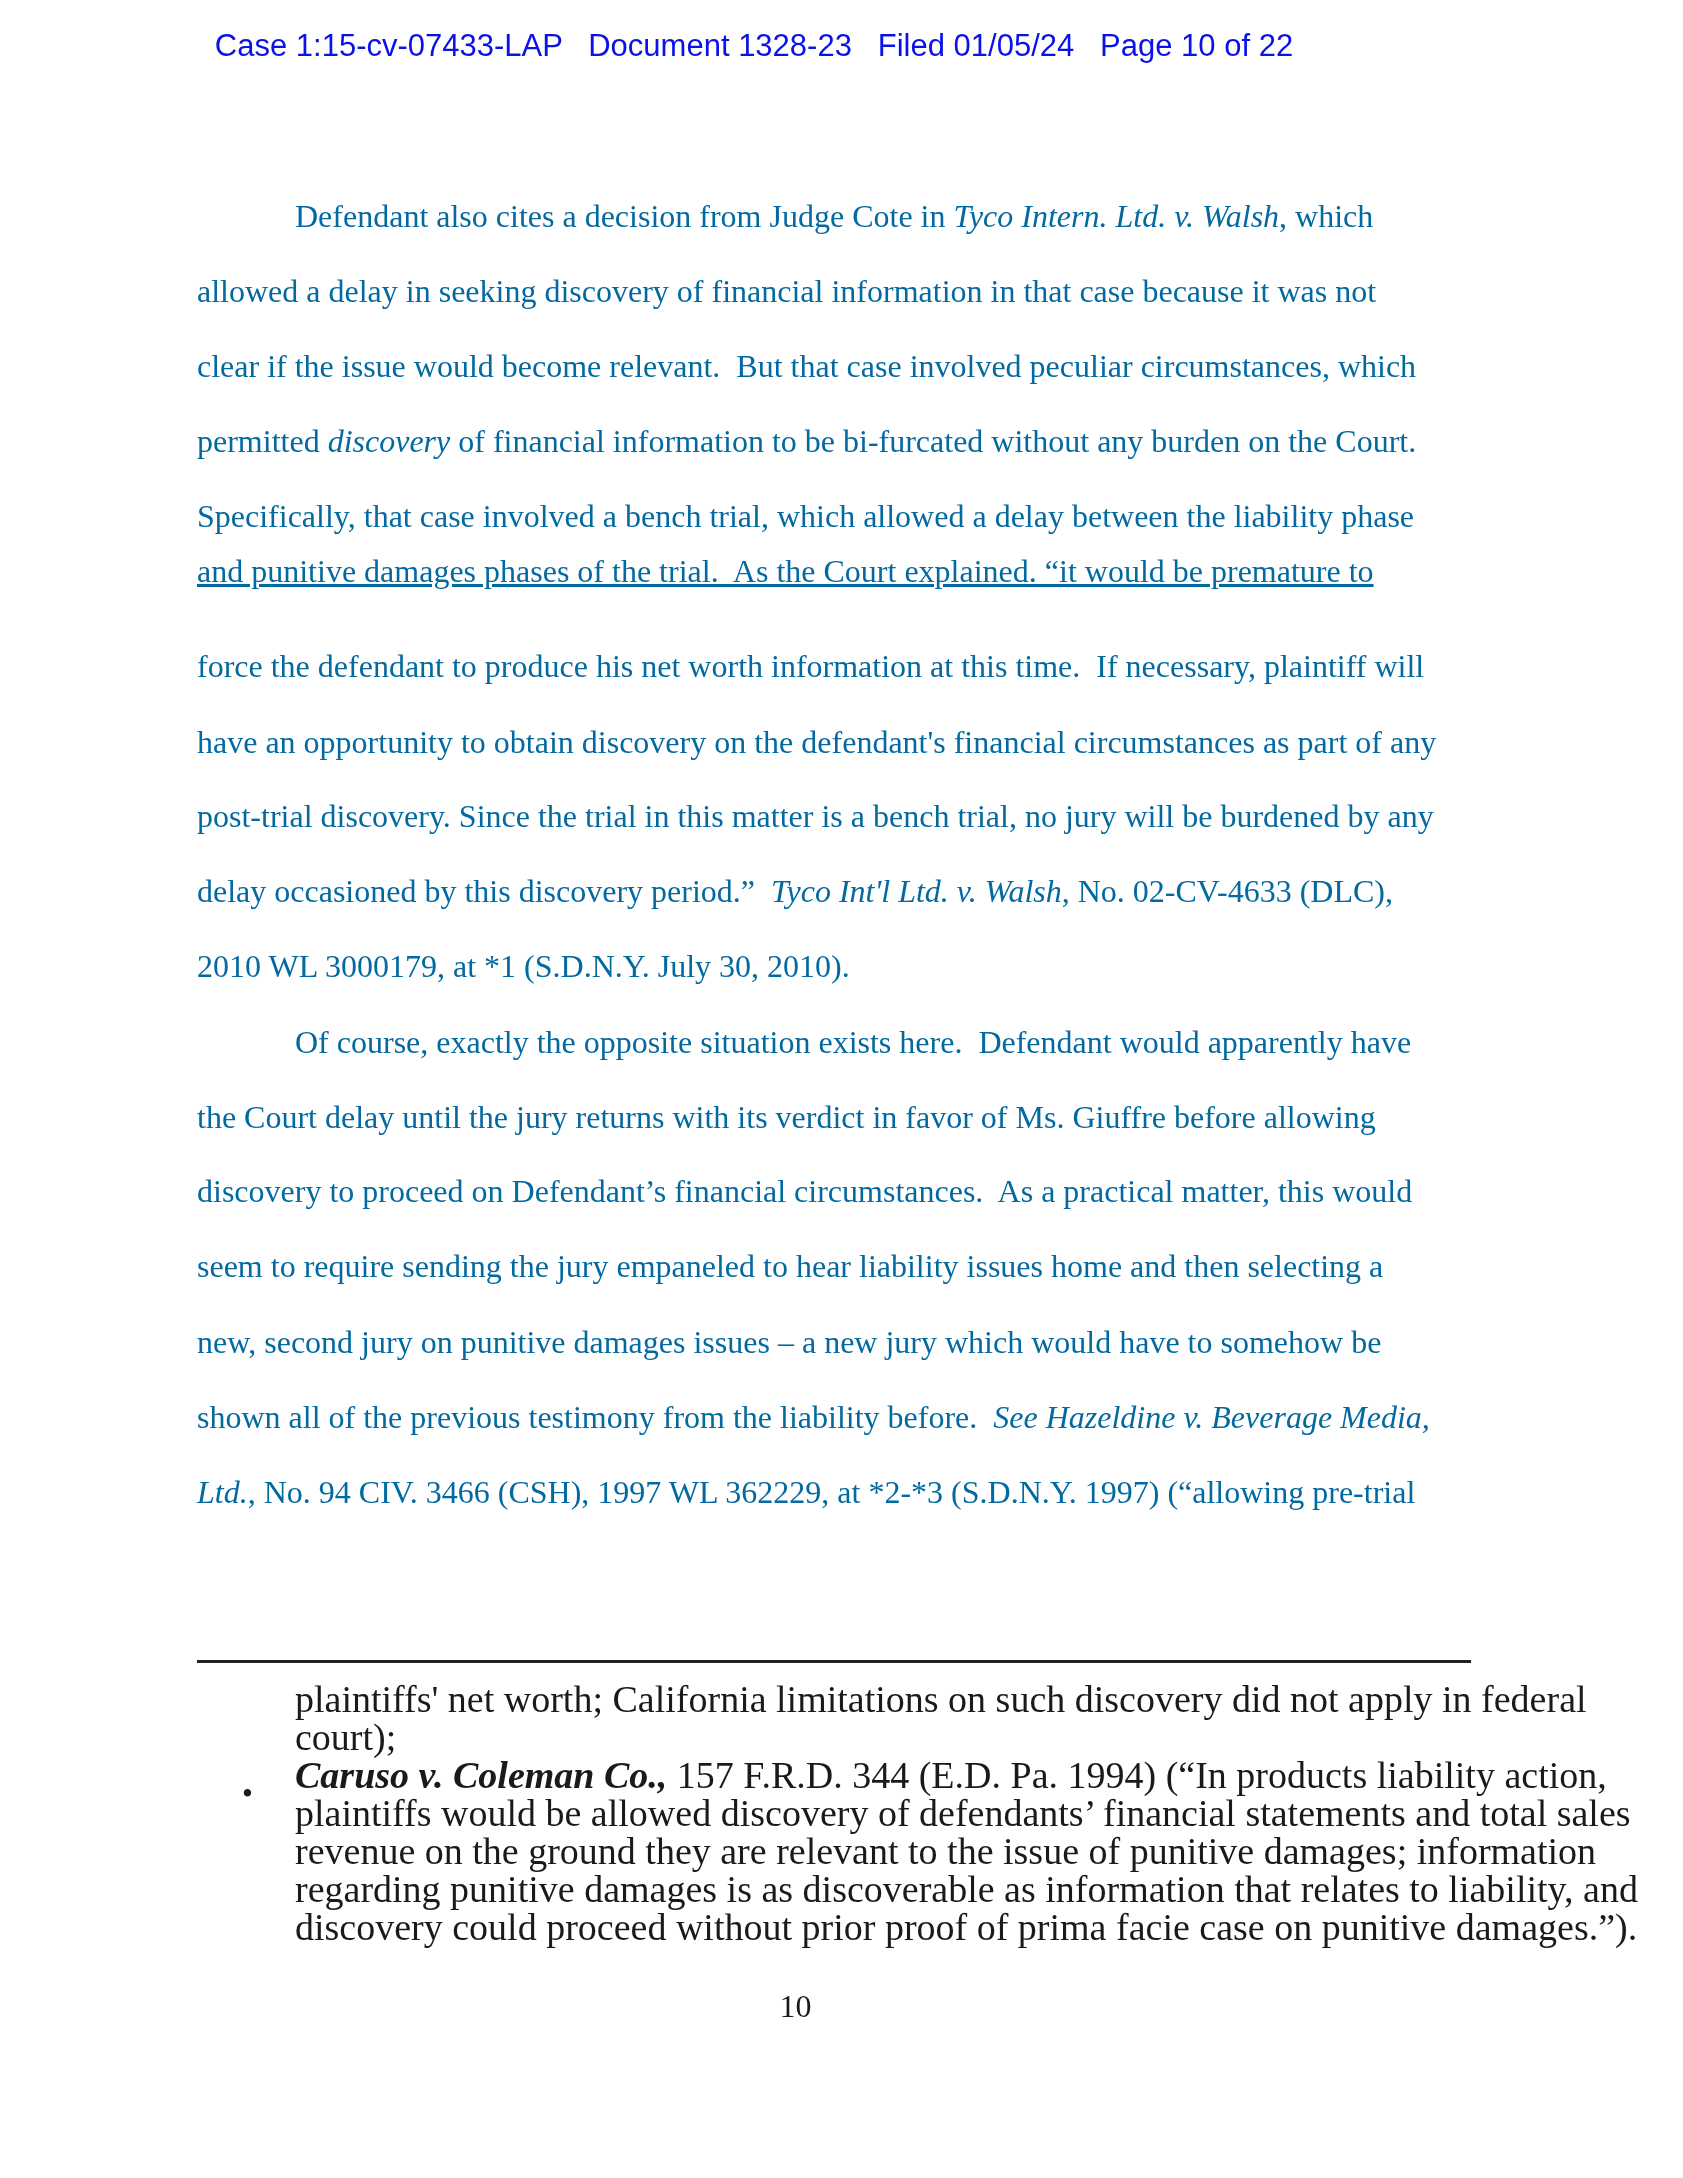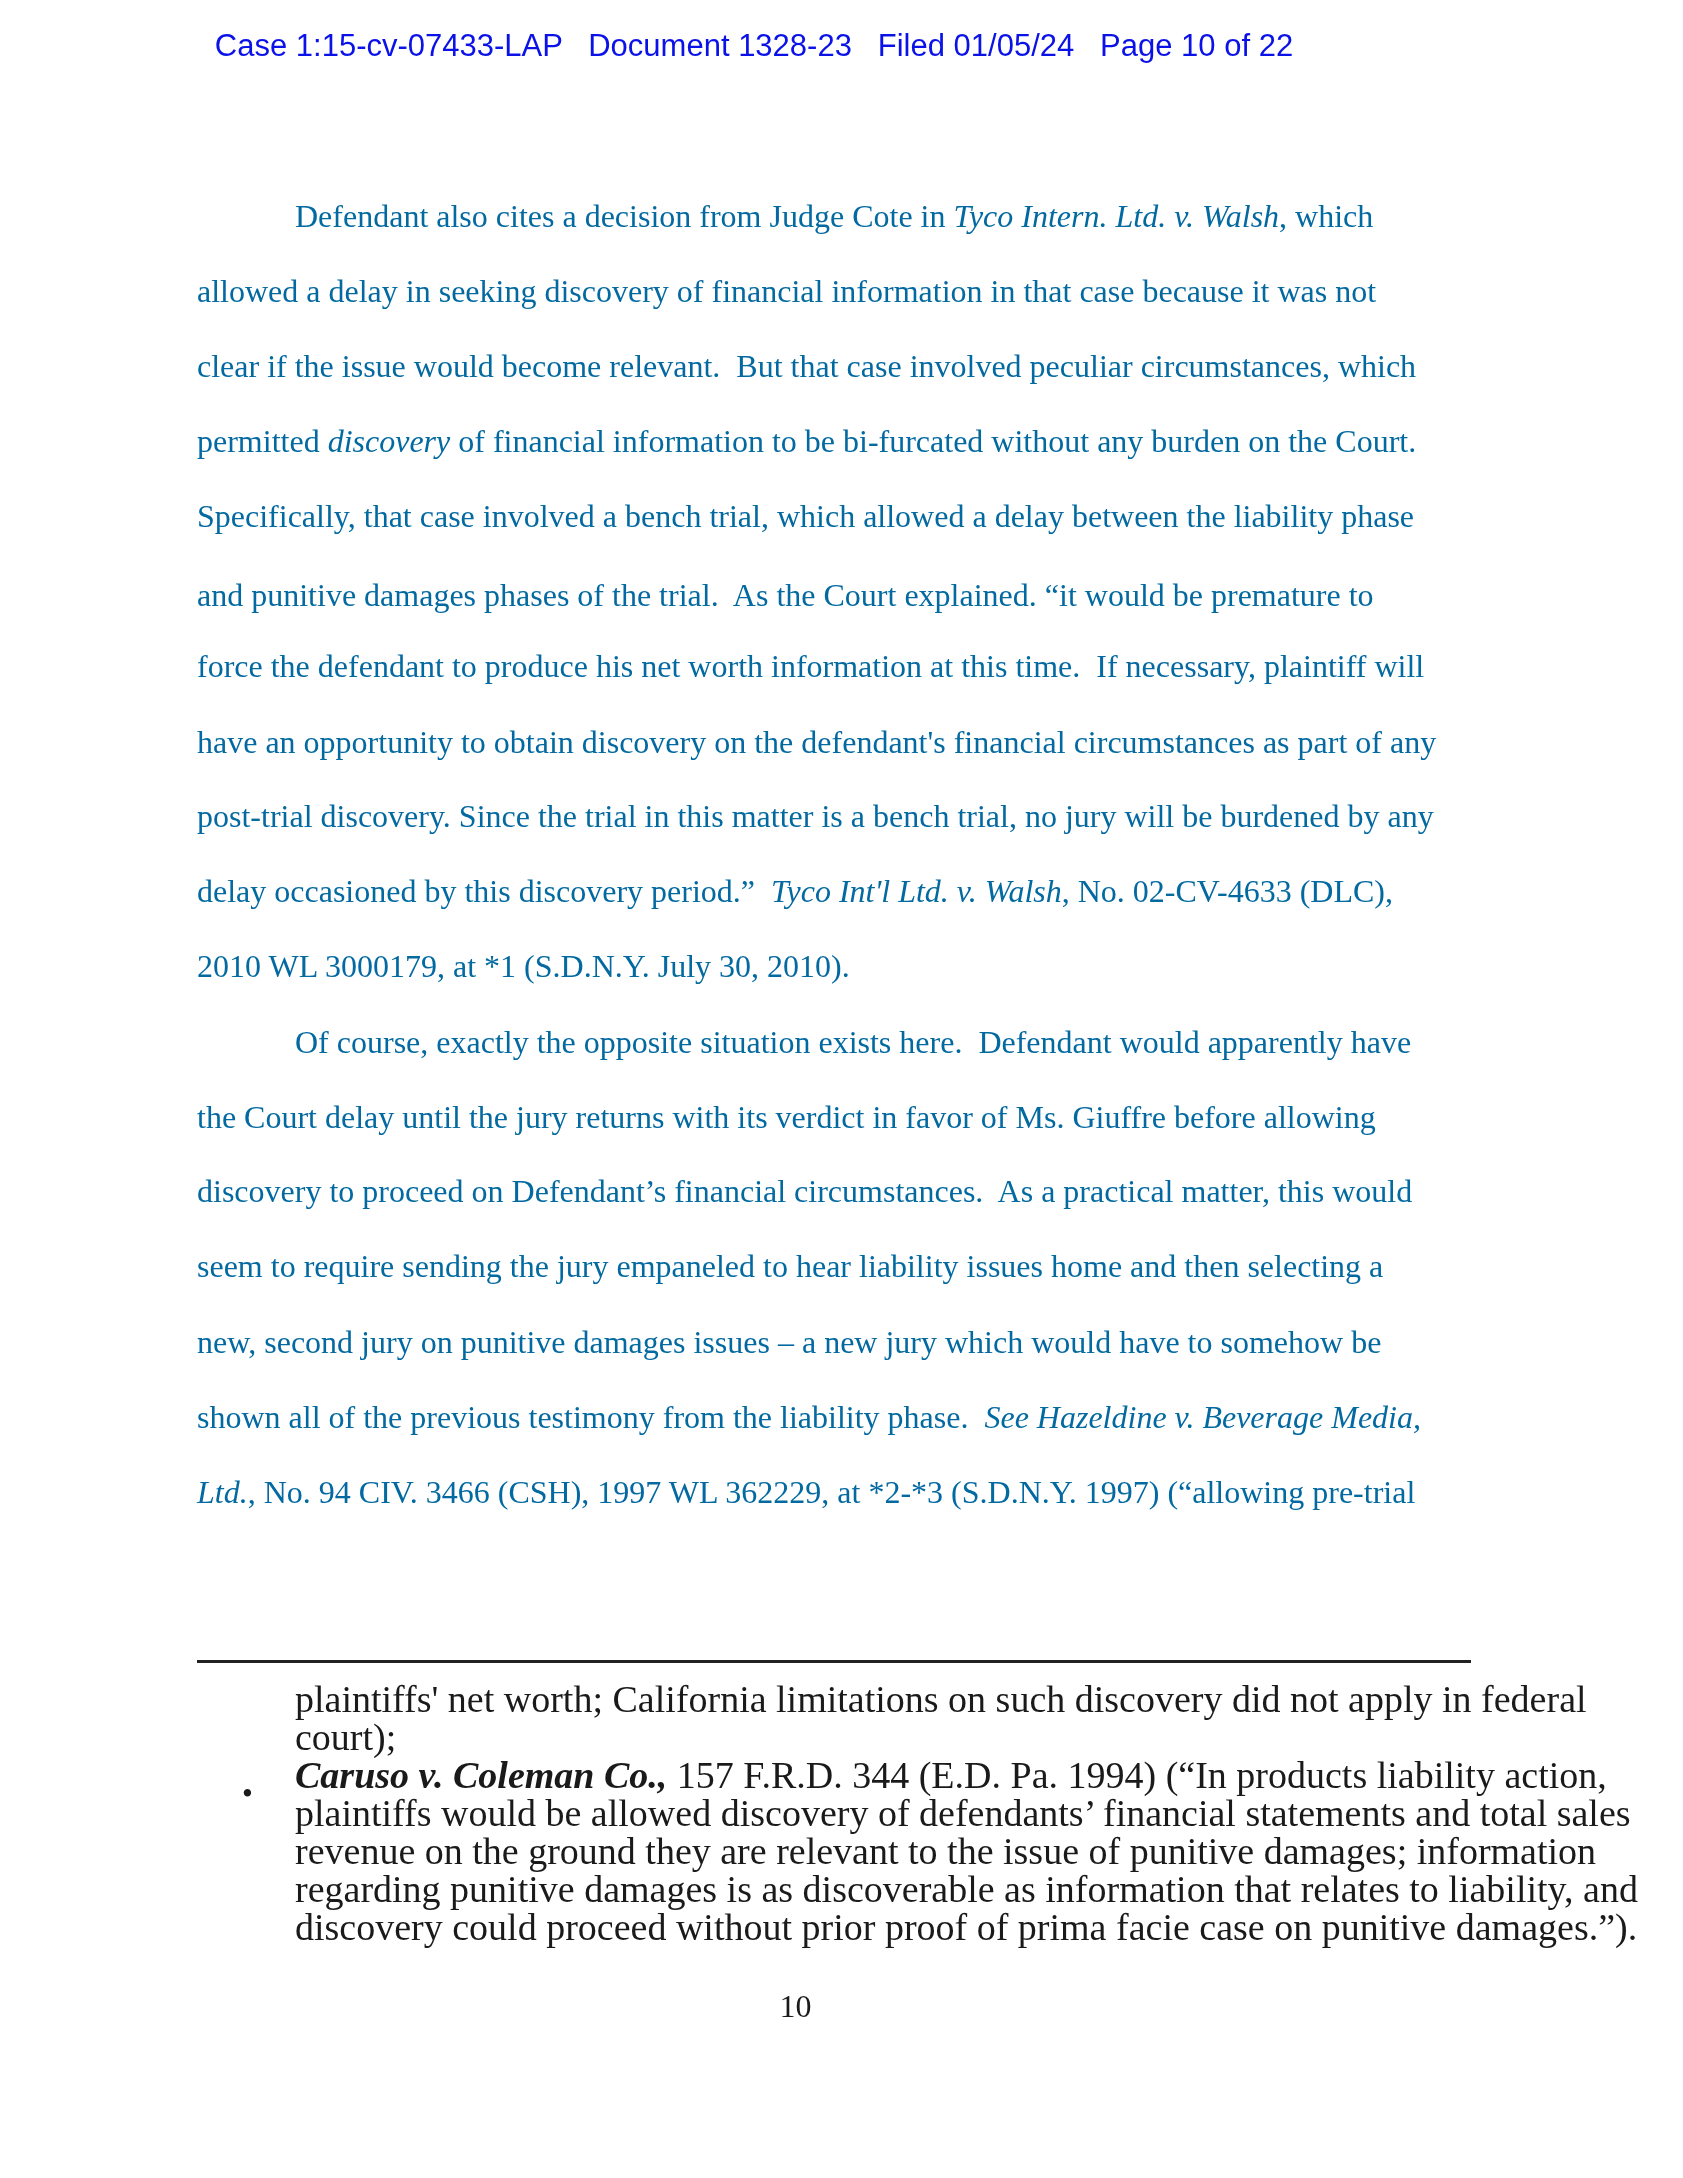--- a/index.html
+++ b/index.html
@@ -22,32 +22,32 @@
 <body>
 
 <div class="hdr"><span>Case 1:15-cv-07433-LAP</span>   <span>Document 1328-23</span>   <span>Filed 01/05/24</span>   <span>Page 10 of 22</span></div>
 
 <div id="body">
     <div class="line indent" style="top: 200px;"><span>Defendant also cites a decision from Judge Cote in </span><i>Tyco Intern. Ltd. v. Walsh</i><span>, which</span></div>
     <div class="line" style="top: 275px;"><span>allowed a delay in seeking discovery of financial information in that case because it was not</span></div>
     <div class="line" style="top: 350px;"><span>clear if the issue would become relevant.  But that case involved peculiar circumstances, which</span></div>
     <div class="line" style="top: 425px;"><span>permitted </span><i>discovery</i><span> of financial information to be bi-furcated without any burden on the Court.</span></div>
     <div class="line" style="top: 500px;"><span>Specifically, that case involved a bench trial, which allowed a delay between the liability phase</span></div>
-    <div class="line" style="top: 579px;"><span>and punitive damages phases of the trial.  As the Court explained. “it would be premature to</span></div>
+    <div class="line" style="top: 555px; text-decoration: underline;"><span>and punitive damages phases of the trial.  As the Court explained. “it would be premature to</span></div>
     <div class="line" style="top: 650px;"><span>force the defendant to produce his net worth information at this time.  If necessary, plaintiff will</span></div>
     <div class="line" style="top: 726px;"><span>have an opportunity to obtain discovery on the defendant's financial circumstances as part of any</span></div>
     <div class="line" style="top: 800px;"><span>post-trial discovery. Since the trial in this matter is a bench trial, no jury will be burdened by any</span></div>
     <div class="line" style="top: 875px;"><span>delay occasioned by this discovery period.”  </span><i>Tyco Int'l Ltd. v. Walsh</i><span>, No. 02-CV-4633 (DLC),</span></div>
     <div class="line" style="top: 950px;"><span>2010 WL 3000179, at *1 (S.D.N.Y. July 30, 2010).</span></div>
     <div class="line indent" style="top: 1026px;"><span>Of course, exactly the opposite situation exists here.  Defendant would apparently have</span></div>
     <div class="line" style="top: 1101px;"><span>the Court delay until the jury returns with its verdict in favor of Ms. Giuffre before allowing</span></div>
     <div class="line" style="top: 1175px;"><span>discovery to proceed on Defendant’s financial circumstances.  As a practical matter, this would</span></div>
     <div class="line" style="top: 1250px;"><span>seem to require sending the jury empaneled to hear liability issues home and then selecting a</span></div>
     <div class="line" style="top: 1326px;"><span>new, second jury on punitive damages issues – a new jury which would have to somehow be</span></div>
-    <div class="line" style="top: 1401px;"><span>shown all of the previous testimony from the liability phase.  </span><i>See Hazeldine v. Beverage Media,</i></div>
+    <div class="line" style="top: 1401px;"><span>shown all of the previous testimony from the liability before.  </span><i>See Hazeldine v. Beverage Media,</i></div>
     <div class="line" style="top: 1476px;"><i>Ltd.</i><span>, No. 94 CIV. 3466 (CSH), 1997 WL 362229, at *2-*3 (S.D.N.Y. 1997) (“allowing pre-trial</span></div>
   </div>
 
 <div class="rule"></div>
 
 <div id="footnotes">
     <div class="fn" style="top: 1680px;"><span>plaintiffs' net worth; California limitations on such discovery did not apply in federal</span></div>
     <div class="fn" style="top: 1718px;"><span>court);</span></div>
     <div class="fn" style="top: 1756px;"><b style="font-style: italic;">Caruso v. Coleman Co.,</b><span> 157 F.R.D. 344 (E.D. Pa. 1994) (“In products liability action,</span></div>
     <div class="fn" style="top: 1794px;"><span>plaintiffs would be allowed discovery of defendants’ financial statements and total sales</span></div>

